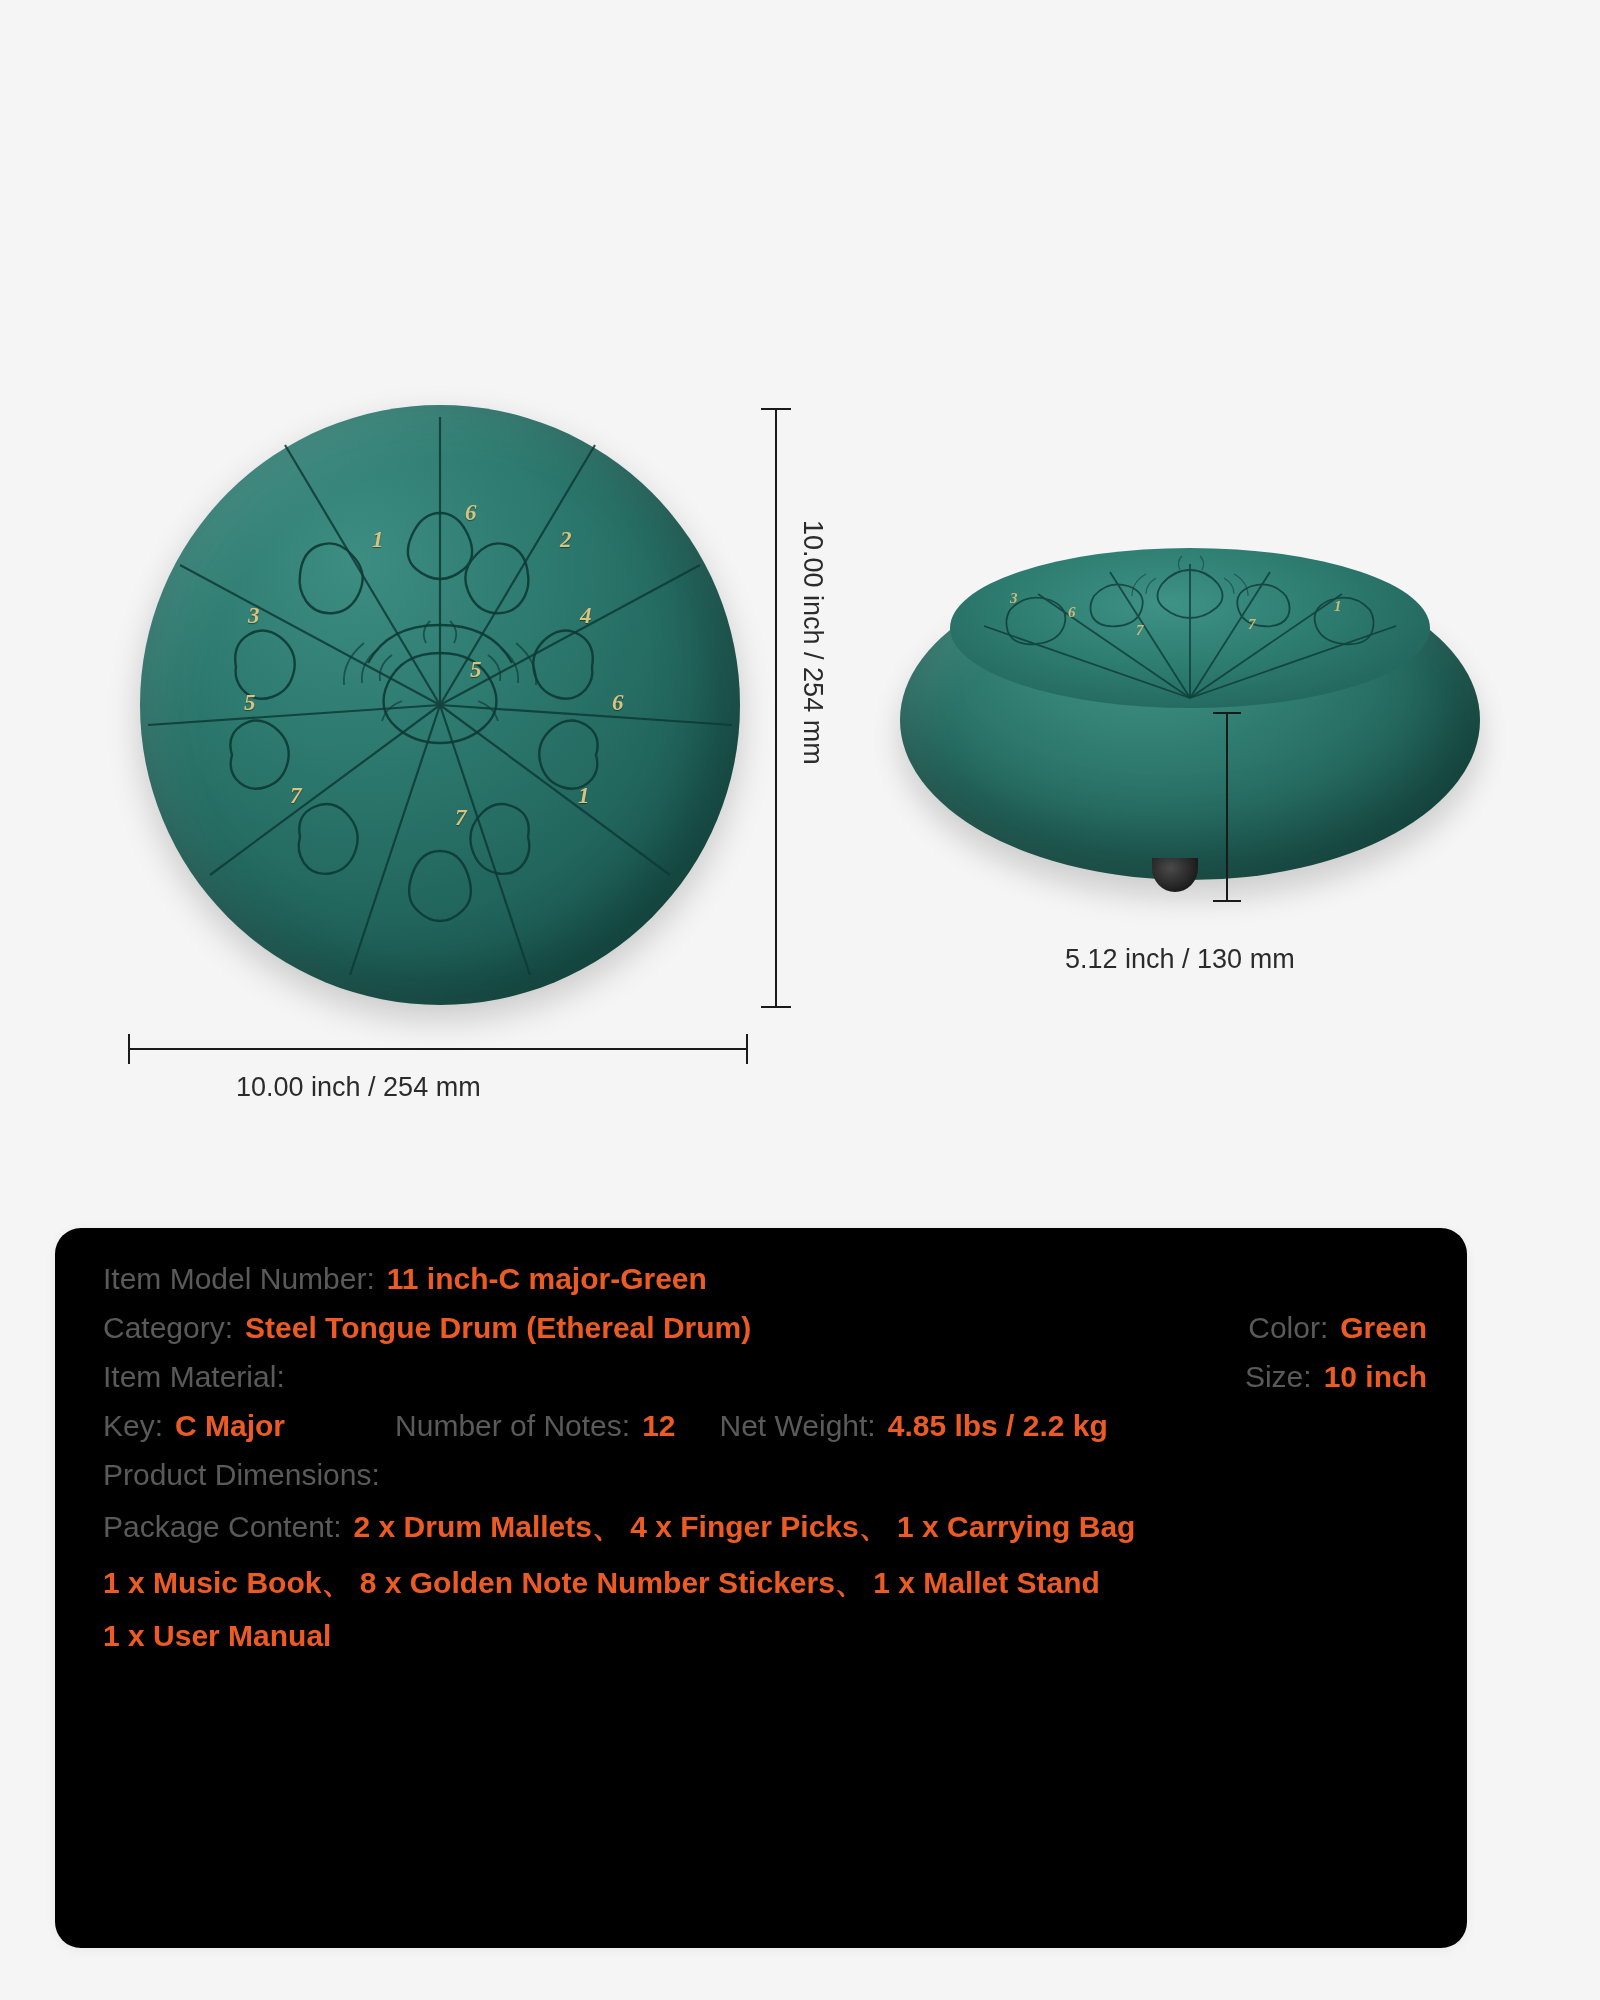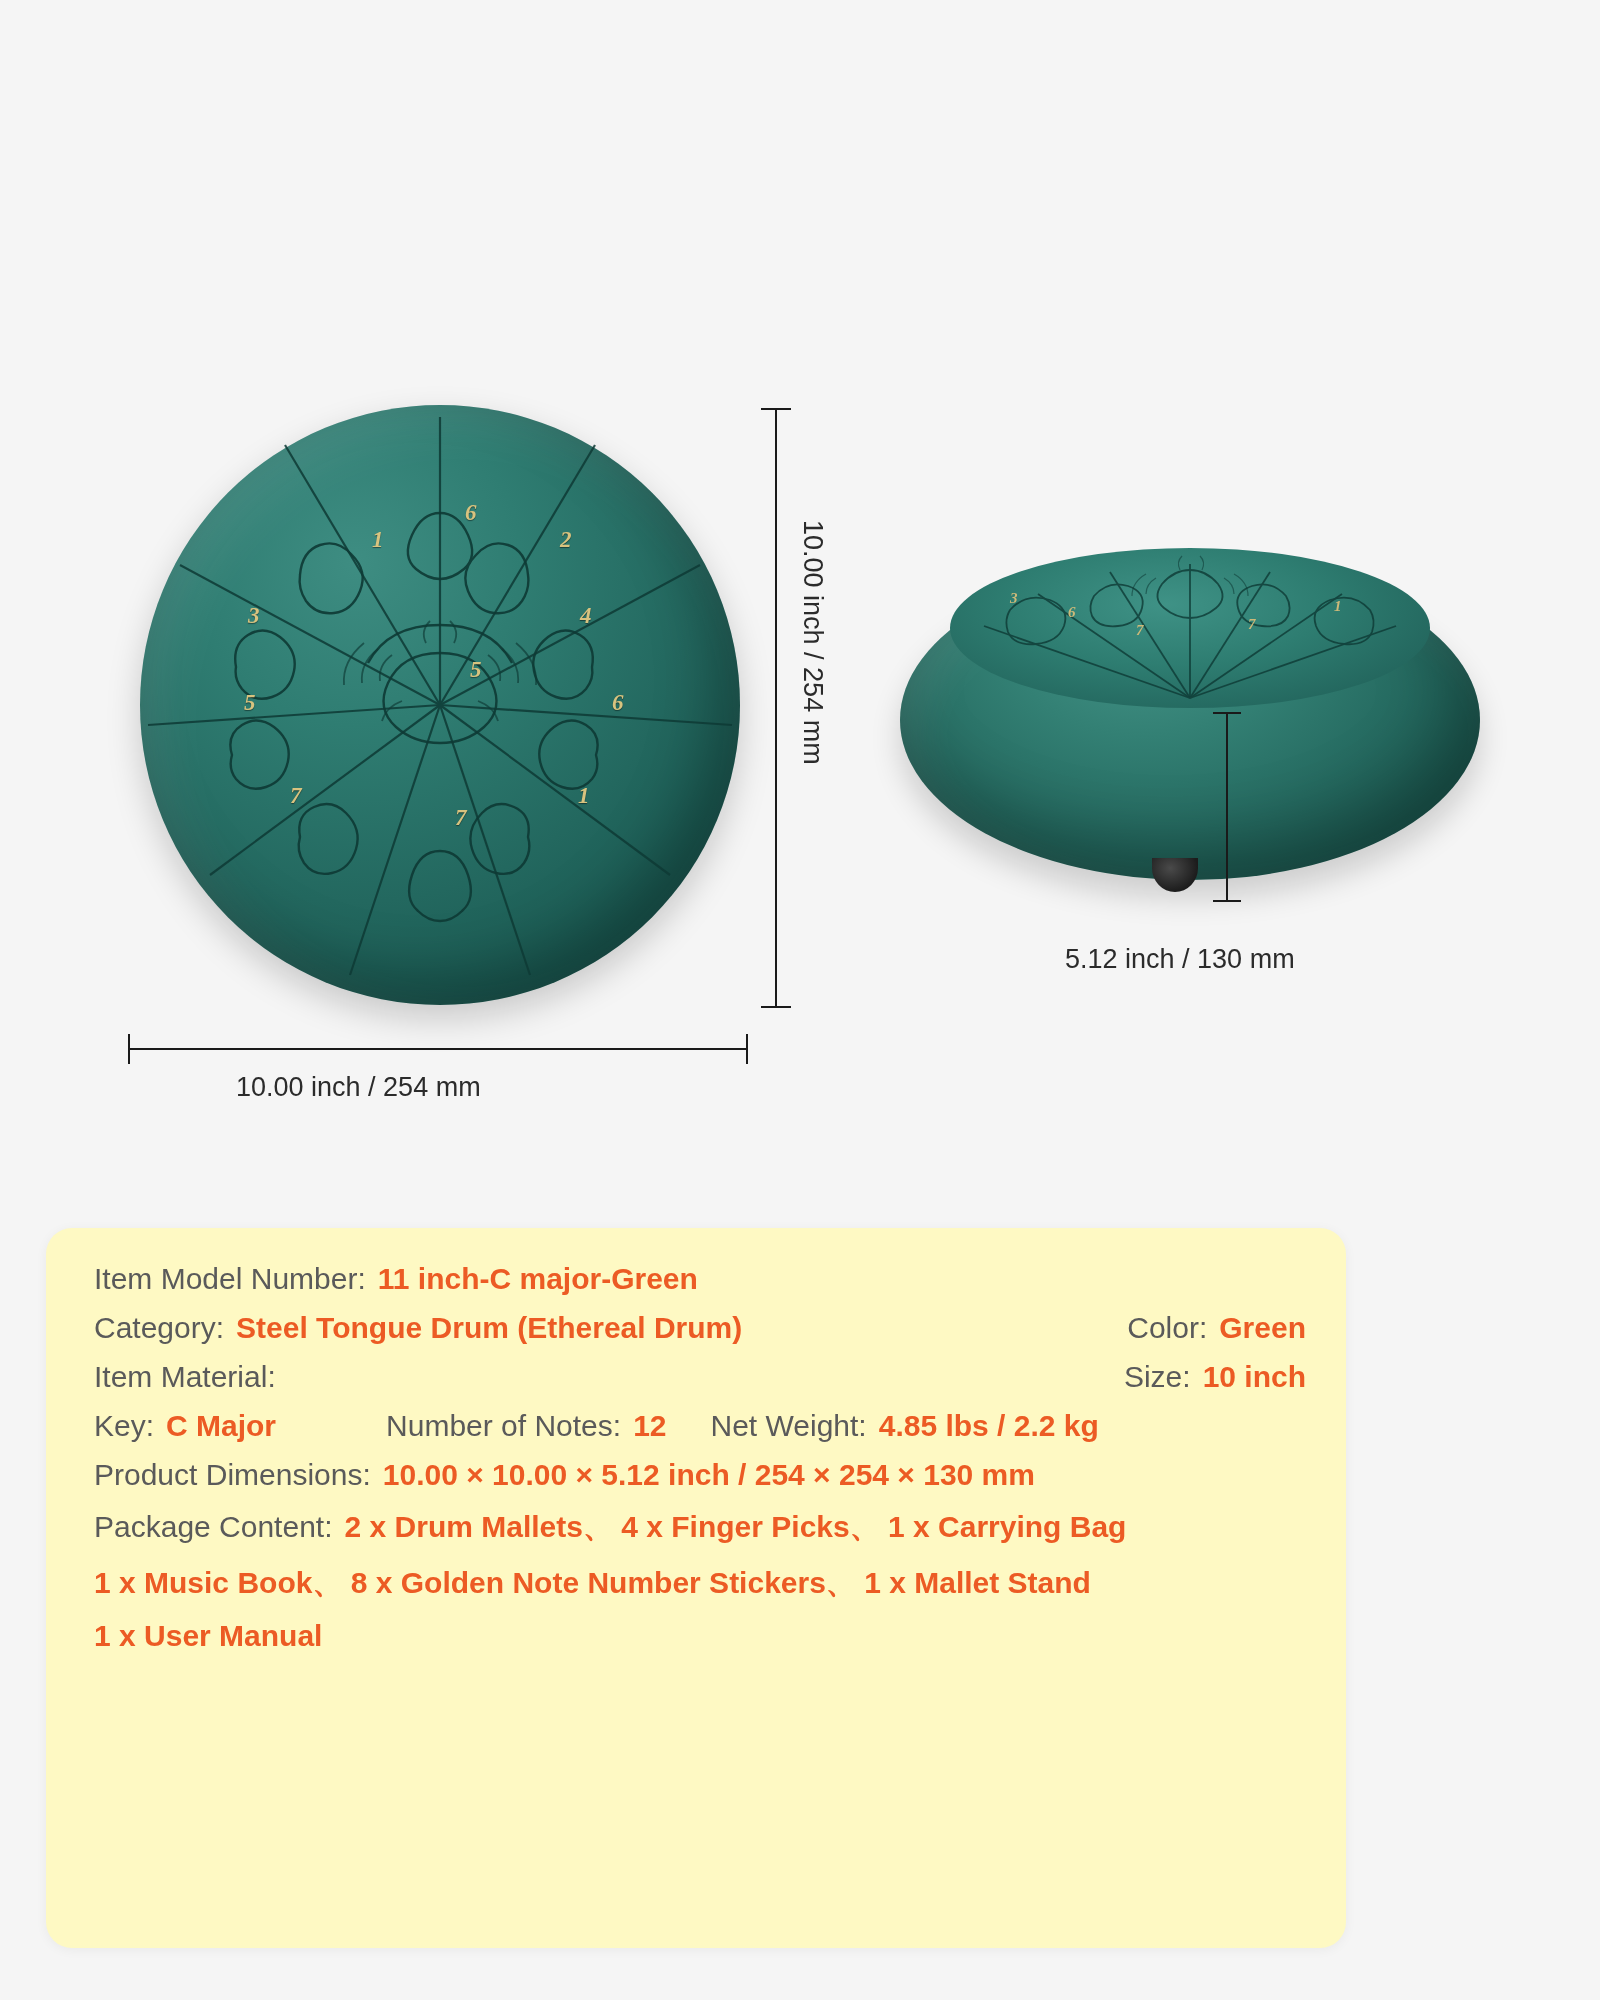--- a/index.html
+++ b/index.html
@@ -134,25 +134,25 @@
     white-space: nowrap;
   }
   .dim-label-vert {
     transform: rotate(90deg);
     transform-origin: left top;
   }
 
   
   .spec-card {
     position: absolute;
-    left: 46px;
+    left: 55px;
     top: 1228px;
-    width: 1300px;
+    width: 1412px;
     height: 720px;
-    background: #fef9c3;
+    background: #000000;
     border-radius: 26px;
     box-shadow: 0 2px 12px rgba(0,0,0,0.05);
   }
   .spec-inner {
     position: absolute;
     left: 48px;
     top: 34px;
     right: 40px;
   }
   .spec-row {
@@ -338,21 +338,20 @@
         <span class="lbl">Key:</span>
         <span class="val">C Major</span>
         <span class="lbl gap-xxl">Number of Notes:</span>
         <span class="val">12</span>
         <span class="lbl gap-xl">Net Weight:</span>
         <span class="val">4.85 lbs / 2.2 kg</span>
       </div>
 
       <div class="spec-row">
         <span class="lbl">Product Dimensions:</span>
-        <span class="val">10.00 × 10.00 × 5.12 inch / 254 × 254 × 130 mm</span>
       </div>
 
       <div class="spec-row">
         <span class="lbl">Package Content:</span>
         <span class="val">2 x Drum Mallets、 4 x Finger Picks、 1 x Carrying Bag</span>
       </div>
 
       <div class="cont-line">1 x Music Book、 8 x Golden Note Number Stickers、 1 x Mallet Stand</div>
       <div class="cont-line">1 x User Manual</div>
 

